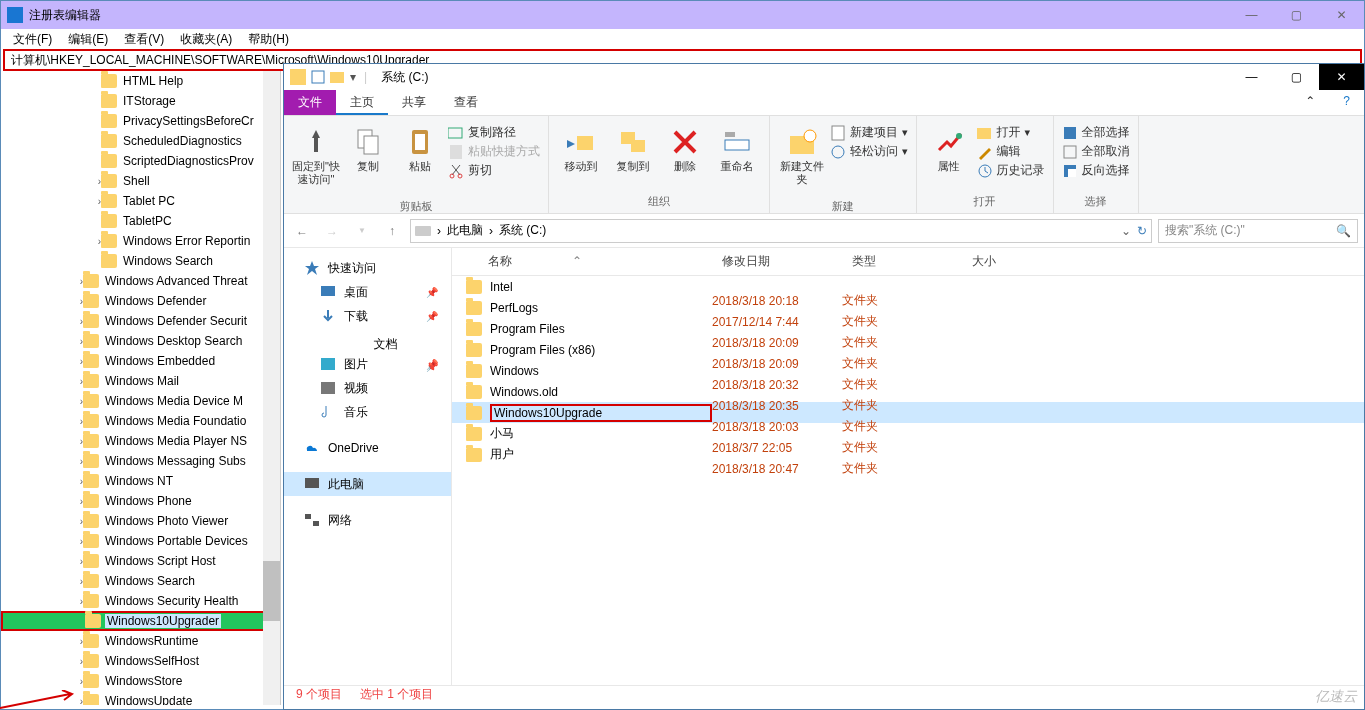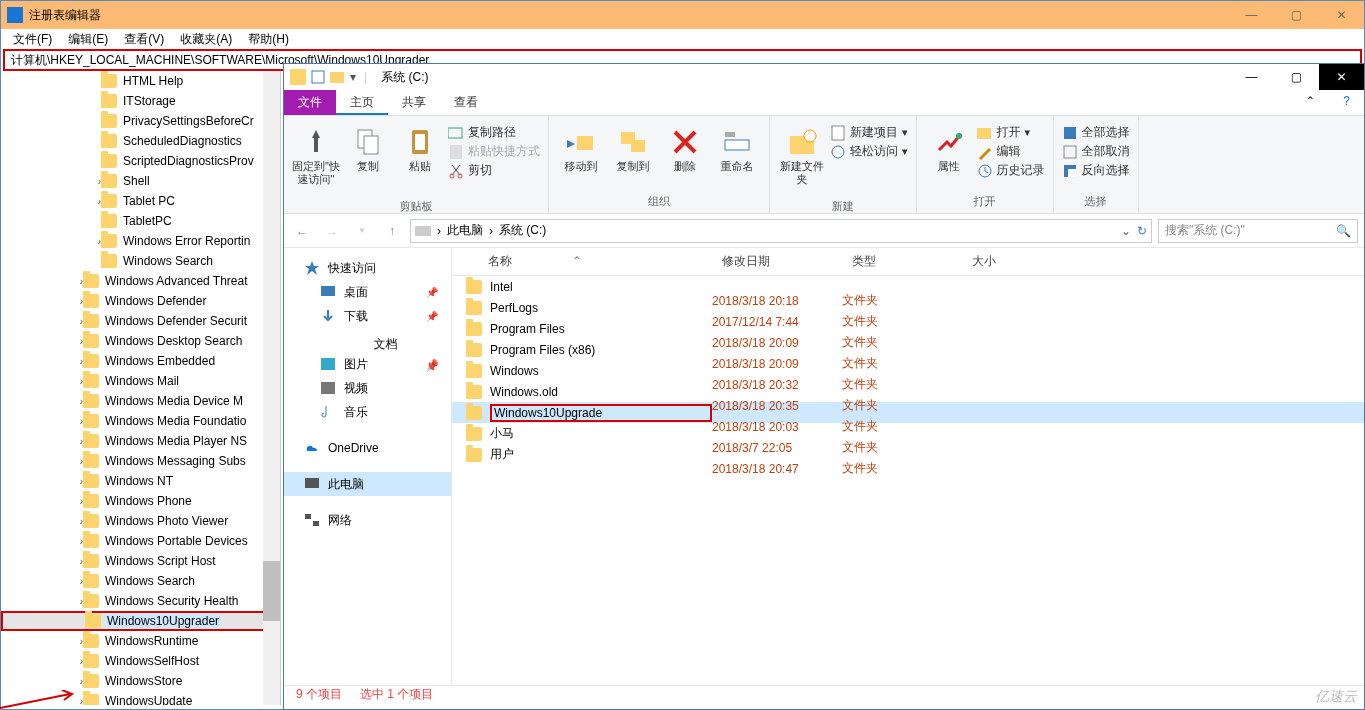--- a/index.html
+++ b/index.html
@@ -1,38 +1,38 @@
 <!DOCTYPE html>
 <html><head>
 <meta charset="utf-8">
 <style>
 * { margin: 0; padding: 0; box-sizing: border-box; font-family: "Microsoft YaHei", "Segoe UI", sans-serif; font-size: 12px; }
 body { width: 1365px; height: 710px; background: #fff; position: relative; overflow: hidden; }
 
 
 .regedit { position: absolute; top: 0; left: 0; width: 1365px; height: 710px; background: #fff; border: 1px solid #5a8bb8; }
-.regedit-titlebar { height: 28px; background: #fdba74; display: flex; align-items: center; padding-left: 6px; }
+.regedit-titlebar { height: 28px; background: #c4b5fd; display: flex; align-items: center; padding-left: 6px; }
 .regedit-titlebar .icon { width: 16px; height: 16px; background: #1976d2; margin-right: 6px; }
 .regedit-titlebar .title { flex: 1; color: #000; }
 .regedit-titlebar .ctrl { display: flex; }
 .regedit-titlebar .ctrl div { width: 45px; height: 28px; display: flex; align-items: center; justify-content: center; color: #666; }
 .regedit-menubar { height: 20px; display: flex; padding-left: 4px; gap: 0; }
 .regedit-menubar span { padding: 2px 8px; color: #000; }
 .regedit-path { height: 22px; border: 2px solid #d40000; margin: 0 2px; padding: 2px 6px; color: #000; display: flex; align-items: center; }
 .regedit-body { display: flex; height: calc(100% - 74px); }
 .tree-panel { width: 280px; background: #fff; overflow: hidden; position: relative; border-right: 1px solid #ccc; text-align: right; }
 .tree-scroll { position: absolute; right: 0; top: 0; width: 17px; height: 100%; background: #f0f0f0; }
 .tree-scroll .thumb { position: absolute; width: 100%; height: 60px; top: 490px; background: #c0c0c0; }
 .tree-item { display: flex; align-items: center; height: 20px; white-space: nowrap; padding-left: 50px; }
 .tree-item.d1 { padding-left: 70px; }
 .tree-item.d2 { padding-left: 88px; }
 .tree-item .arrow { width: 12px; color: #606060; font-size: 10px; }
 .tree-item .folder { width: 16px; height: 14px; background: #fcd36c; border-radius: 1px 2px 2px 1px; margin-right: 4px; position: relative; }
 .tree-item .folder::before { content: ""; position: absolute; width: 7px; height: 3px; background: #fcd36c; top: -3px; left: 0; border-radius: 1px 1px 0 0; }
-.tree-item.sel { border: 2px solid #d40000; background: #e5e5e5; }
+.tree-item.sel { border: 2px solid #d40000; background: #22c55e; }
 .tree-item.sel .label { background: #cde8ff; }
 .tree-item .label { padding: 0 2px; }
 
 
 .explorer { position: absolute; top: 63px; left: 283px; width: 1082px; height: 647px; background: #fff; border: 1px solid #4a79a5; }
 .ex-titlebar { height: 26px; background: #fff; display: flex; align-items: center; }
 .ex-titlebar .qat { display: flex; align-items: center; gap: 4px; padding: 0 6px; }
 .ex-titlebar .qat-icon { width: 16px; height: 16px; }
 .ex-titlebar .title { flex: 1; padding-left: 4px; }
 .ex-titlebar .ctrl { display: flex; }

